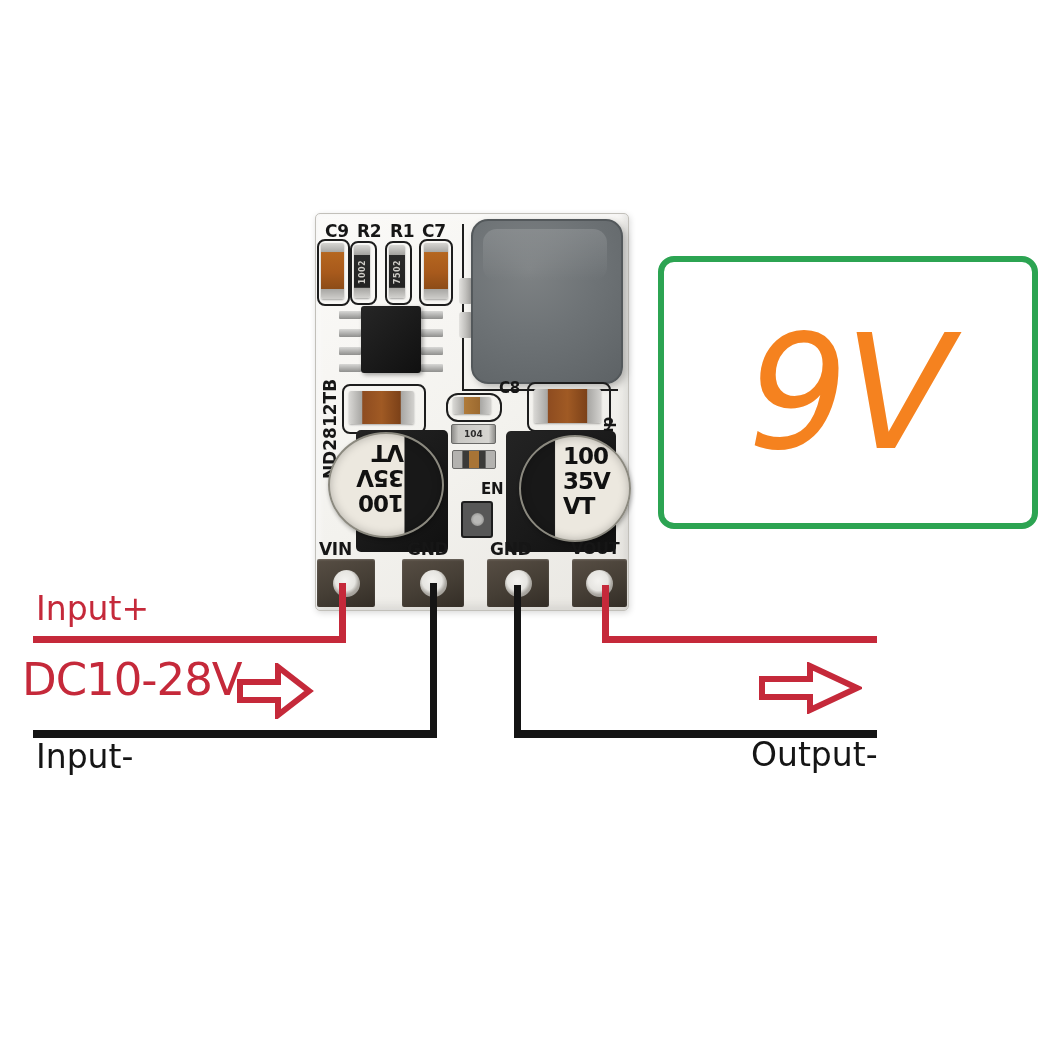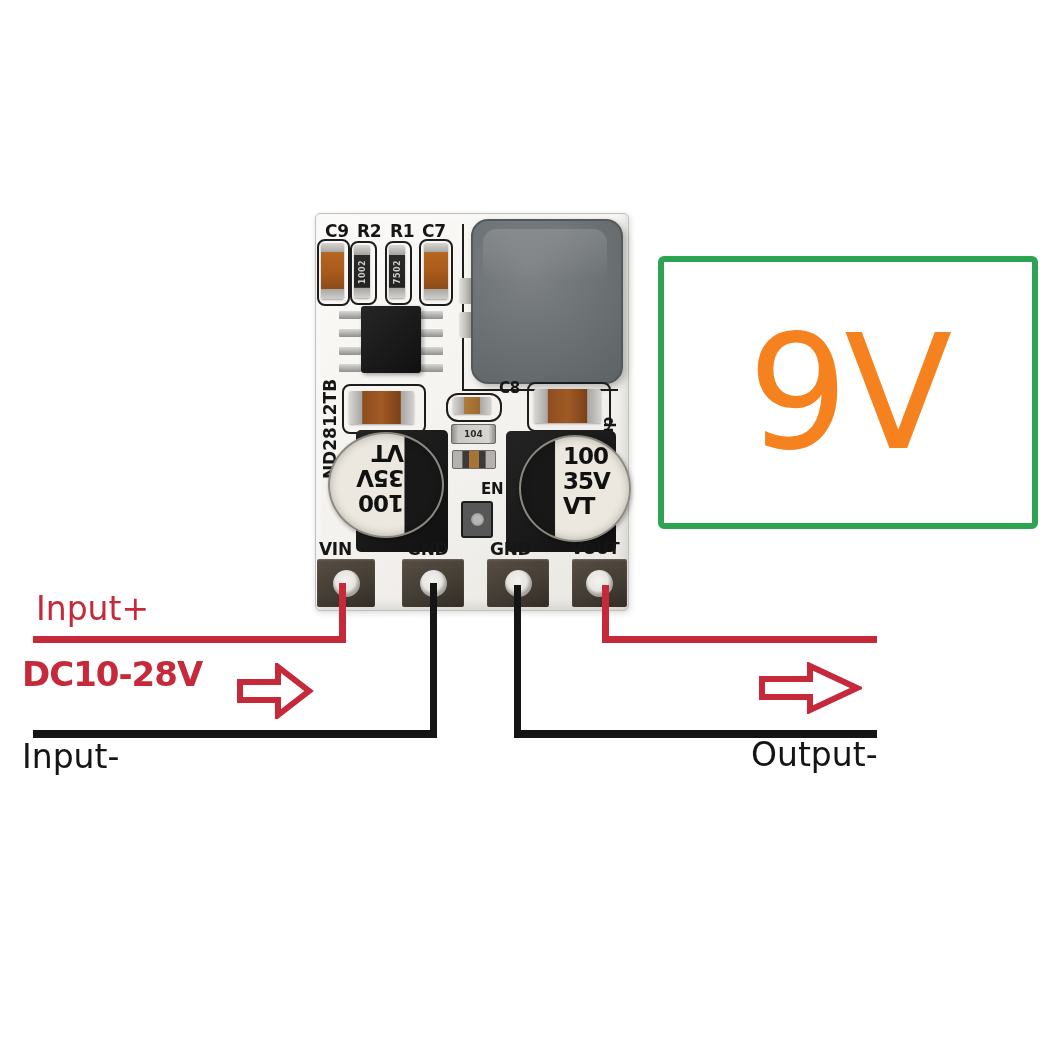--- a/index.html
+++ b/index.html
@@ -72,21 +72,21 @@
   .pad .hole{width:27px;height:27px;border-radius:50%;
        background:radial-gradient(circle at 45% 40%, #f4f3f0 0%, #e6e5e1 45%, #adaaa4 62%, #88857f 100%);}
 
   
   .ann{position:absolute;line-height:1;white-space:nowrap;text-align:center;}
   .ann.red{color:#c5293a;}
   .ann.dark{color:#151515;}
 
   
   .voltage-box{position:absolute;left:658px;top:256px;width:380px;height:273px;border:6px solid #2ca452;
-               border-radius:6px;box-sizing:border-box;display:flex;align-items:center;justify-content:center;}
+               border-radius:16px;box-sizing:border-box;display:flex;align-items:center;justify-content:center;font-style:italic;}
   .voltage-box .v{color:#f5821f;font-size:158px;font-weight:500;letter-spacing:-4px;line-height:1;}
 </style>
 </head>
 <body>
 
 <div class="canvas">
 
   <div class="pcb">
 
     <span class="silk" style="left:9px;top:9px;font-size:17px">C9</span>
@@ -186,22 +186,22 @@
   <div class="wire red" style="left:339px;top:583px;width:7px;height:58px"></div>
   <div class="wire red" style="left:33px;top:636px;width:313px;height:7px"></div>
   <div class="wire red" style="left:602px;top:585px;width:7px;height:56px"></div>
   <div class="wire red" style="left:602px;top:636px;width:275px;height:7px"></div>
   <div class="wire black" style="left:430px;top:583px;width:7px;height:154px"></div>
   <div class="wire black" style="left:33px;top:730px;width:404px;height:8px"></div>
   <div class="wire black" style="left:514px;top:585px;width:7px;height:153px"></div>
   <div class="wire black" style="left:514px;top:730px;width:363px;height:8px"></div>
 
   <div class="ann red" style="left:36px;top:592px;font-size:33px;font-weight:500">Input+</div>
-  <div class="ann red" style="left:22px;top:657px;font-size:34px;font-weight:700;letter-spacing:-1px">DC10-28V</div>
-  <div class="ann dark" style="left:22px;top:740px;font-size:33px;font-weight:500">Input-</div>
+  <div class="ann red" style="left:22px;top:657px;font-size:45px;font-weight:400;letter-spacing:-1px">DC10-28V</div>
+  <div class="ann dark" style="left:36px;top:740px;font-size:33px;font-weight:500">Input-</div>
   <div class="ann dark" style="left:751px;top:738px;font-size:33px;font-weight:500">Output-</div>
 
   <svg class="abs" style="left:236px;top:663px" width="78" height="56" viewBox="0 0 78 56">
     <polygon points="4,19 42,19 42,4 73,28 42,52 42,37 4,37" fill="none" stroke="#c5293a" stroke-width="6" stroke-linejoin="miter"></polygon>
   </svg>
   <svg class="abs" style="left:758px;top:662px" width="104" height="52" viewBox="0 0 104 52">
     <polygon points="4,17 52,17 52,4 99,26 52,48 52,35 4,35" fill="none" stroke="#c5293a" stroke-width="6" stroke-linejoin="miter"></polygon>
   </svg>
 
   <div class="voltage-box">

